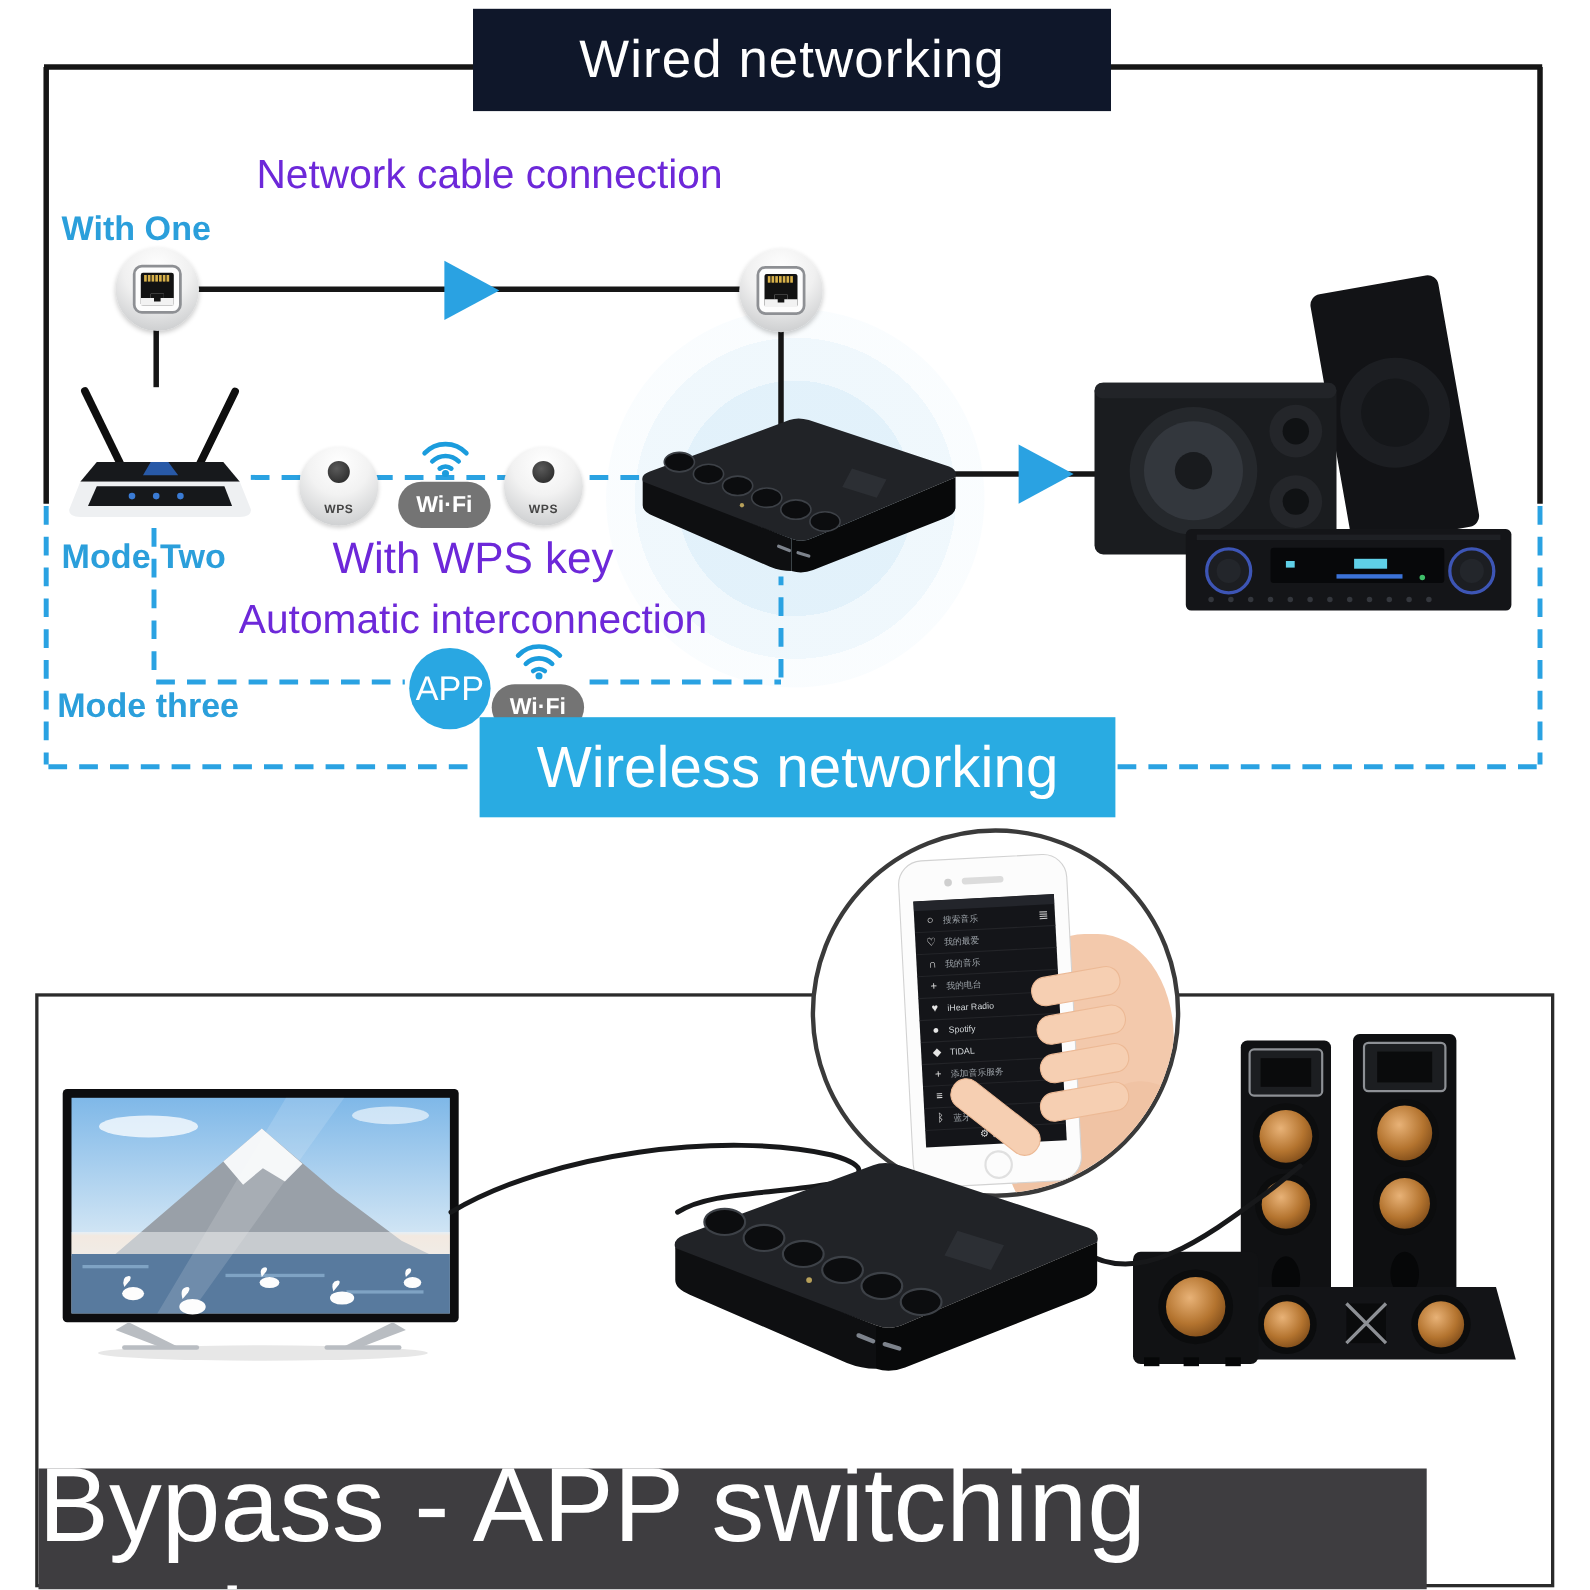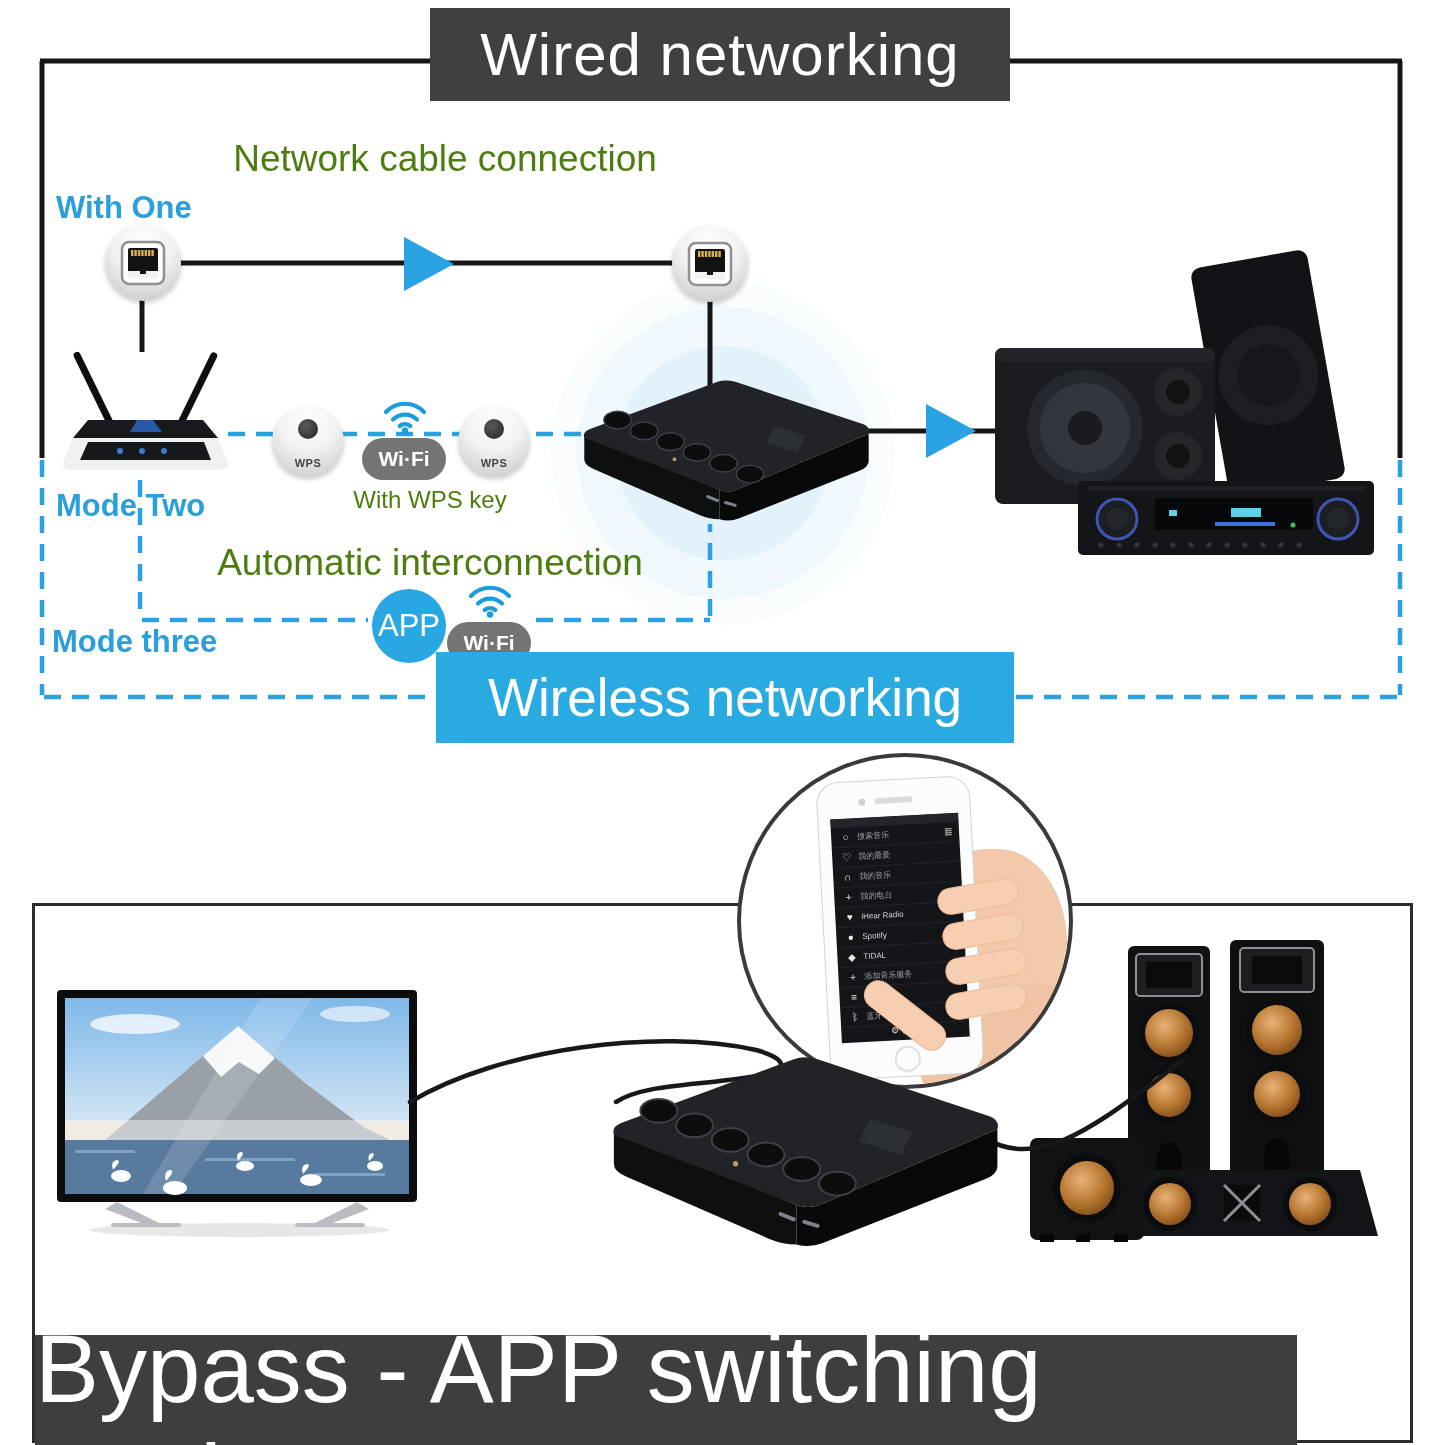--- a/index.html
+++ b/index.html
@@ -1,26 +1,26 @@
 <!DOCTYPE html>
 <html><head>
 <meta charset="utf-8">
 <style>
   html,body{margin:0;padding:0;background:#fff}
   .canvas{position:relative;width:1445px;height:1445px;background:#ffffff;overflow:hidden;
           font-family:"Liberation Sans","DejaVu Sans",sans-serif;}
   .abs{position:absolute}
   
   .banner{display:flex;align-items:center;justify-content:center;color:#fff;z-index:4}
-  .banner-black{background:#404040;font-size:60px;letter-spacing:1px}
+  .banner-black{background:#0f172a;font-size:48px;letter-spacing:1px}
   .banner-blue{background:#29abe2;font-size:53px}
   .banner-gray{background:#3e3d40;font-size:96px;z-index:2}
   
   .mode-label{font-weight:bold;color:#2b9fdb;font-size:31px;z-index:3}
-  .desc{color:#4d7c0f;text-align:center;z-index:3;font-size:37px}
+  .desc{color:#6d28d9;text-align:center;z-index:3;font-size:37px}
   
   .wps{width:72px;height:72px;border-radius:50%;z-index:3;
        background:radial-gradient(circle at 50% 22%,#ffffff 0%,#f2f2f2 42%,#c2c4c6 100%);
        box-shadow:0 2px 4px rgba(0,0,0,.18)}
   .wps .dot{position:absolute;left:26px;top:13px;width:20px;height:20px;border-radius:50%;
        background:radial-gradient(circle at 40% 35%,#5a5a5a,#222)}
   .wps .wps-txt{position:absolute;left:0;right:0;bottom:9px;text-align:center;
        font-size:11px;font-weight:bold;color:#454545;letter-spacing:.5px}
   
   .wifi-wrap{width:86px;height:86px;z-index:3}
@@ -177,21 +177,21 @@
       </g>
       <circle cx="24" cy="34.5" r="3.2" fill="#1b9cdd"></circle>
     </svg>
     <div class="wifi-badge">Wi·Fi</div>
   </div>
   <div class="abs wps" style="left:458px;top:406px">
     <div class="dot"></div>
     <div class="wps-txt">WPS</div>
   </div>
 
-  <div class="abs desc" style="left:230px;top:486px;width:400px;font-size:24px">With WPS key</div>
+  <div class="abs desc" style="left:230px;top:486px;width:400px;font-size:40px">With WPS key</div>
   <div class="abs desc" style="left:165px;top:542px;width:530px">Automatic interconnection</div>
 
   <div class="abs mode-label" style="left:52px;top:624px">Mode three</div>
   <div class="abs app-circle" style="left:372px;top:589px;z-index:3">
     <span>APP</span>
   </div>
   <div class="abs wifi-wrap" style="left:447px;top:580px">
     <svg class="wifi-arcs" width="48" height="38" viewBox="0 0 48 38">
       <g fill="none" stroke="#1b9cdd" stroke-width="4.2" stroke-linecap="round">
         <path d="M5 16 A 26 26 0 0 1 43 16"></path>

